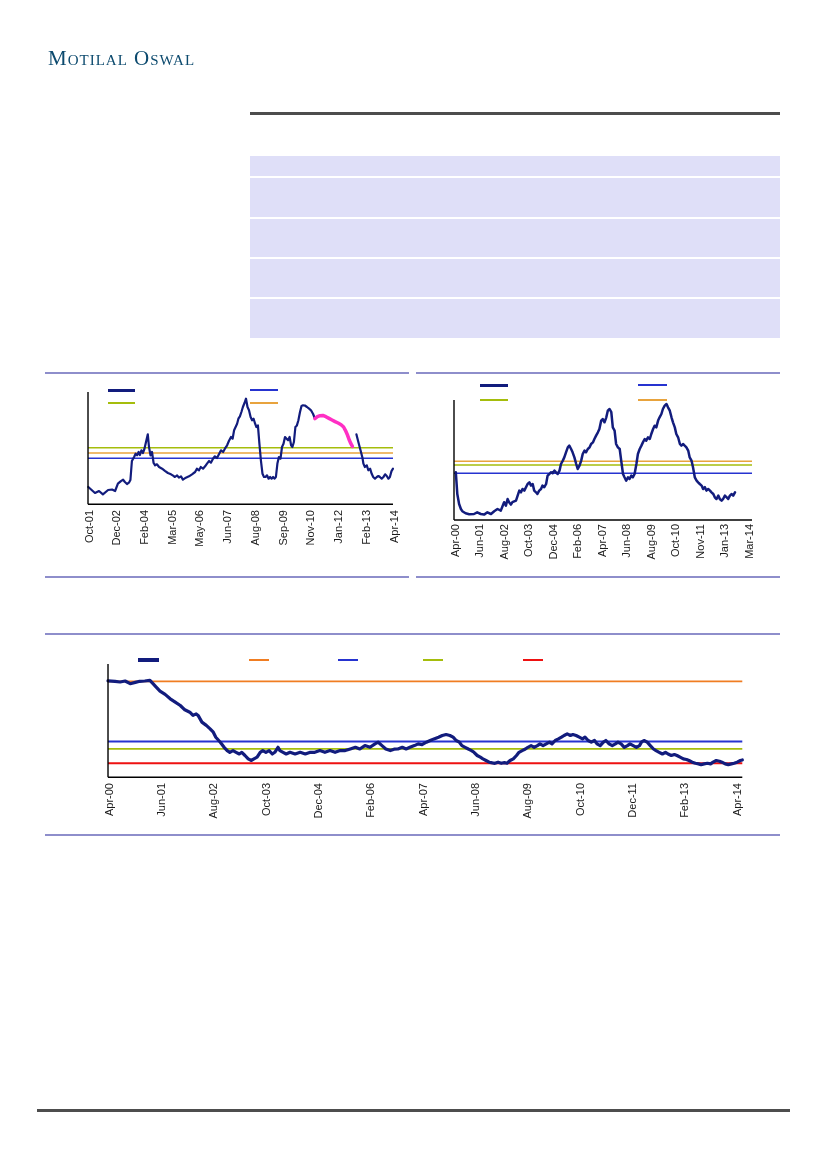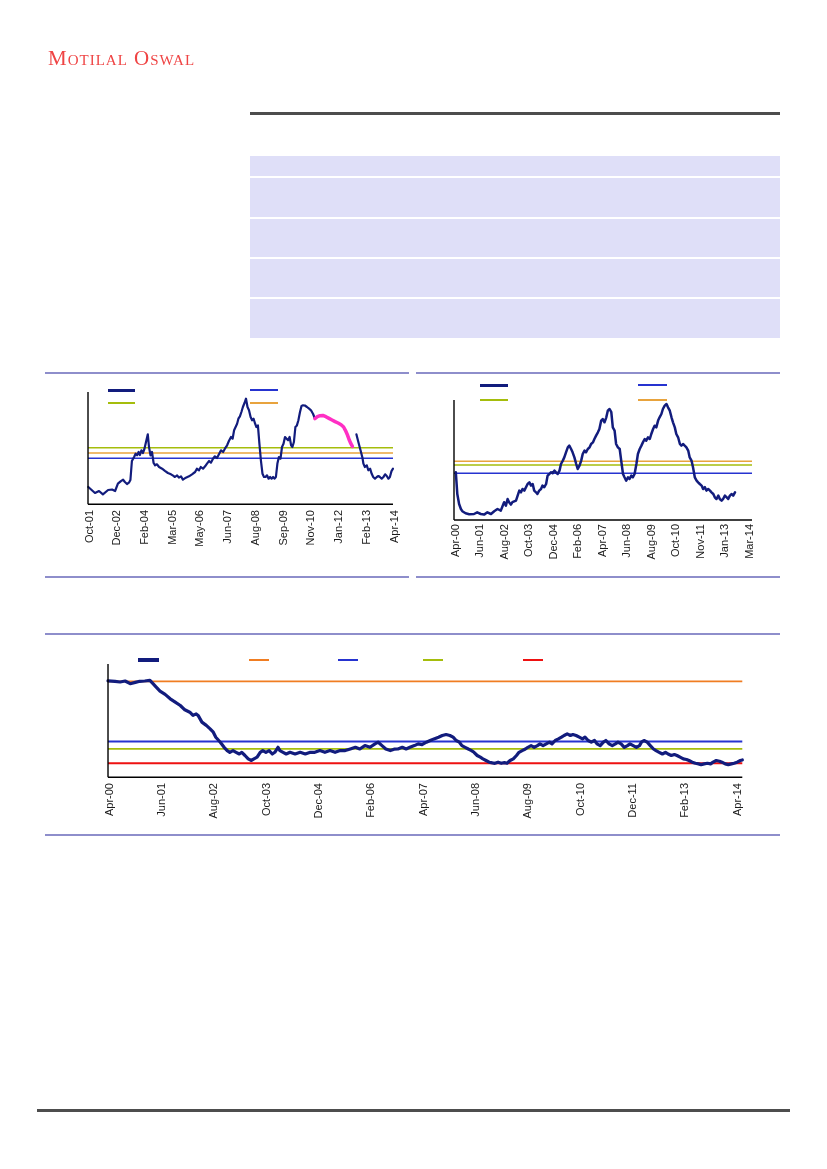--- a/index.html
+++ b/index.html
@@ -1,19 +1,19 @@
 <!DOCTYPE html>
 <html><head>
 <meta charset="utf-8">
 <style>
   html,body{margin:0;padding:0;background:#ffffff;}
   .page{position:relative;width:827px;height:1169px;background:#ffffff;overflow:hidden;
         font-family:"Liberation Sans",sans-serif;color:#1a1a1a;}
   .brand{position:absolute;left:48px;top:46px;font-family:"Liberation Serif",serif;
-         font-size:21px;font-variant:small-caps;letter-spacing:1px;color:#ef4444;}
+         font-size:21px;font-variant:small-caps;letter-spacing:1px;color:#0c4a6e;}
   .rule{position:absolute;background:#4d4d4d;height:3px;}
   .rule-top{left:250px;top:112px;width:530px;}
   .rule-bottom{left:37px;top:1109px;width:753px;}
   .summary-table{position:absolute;left:250px;top:156px;width:530px;}
   .summary-row{background:#dfdff8;border-bottom:2px solid #ffffff;}
   .summary-row:last-child{border-bottom:none;}
   .panel{position:absolute;border-top:2px solid #8e8ecb;border-bottom:2px solid #8e8ecb;}
   .panel-a{left:45px;top:372px;width:364px;height:202px;}
   .panel-b{left:416px;top:372px;width:364px;height:202px;}
   .panel-c{left:45px;top:633px;width:735px;height:199px;}

